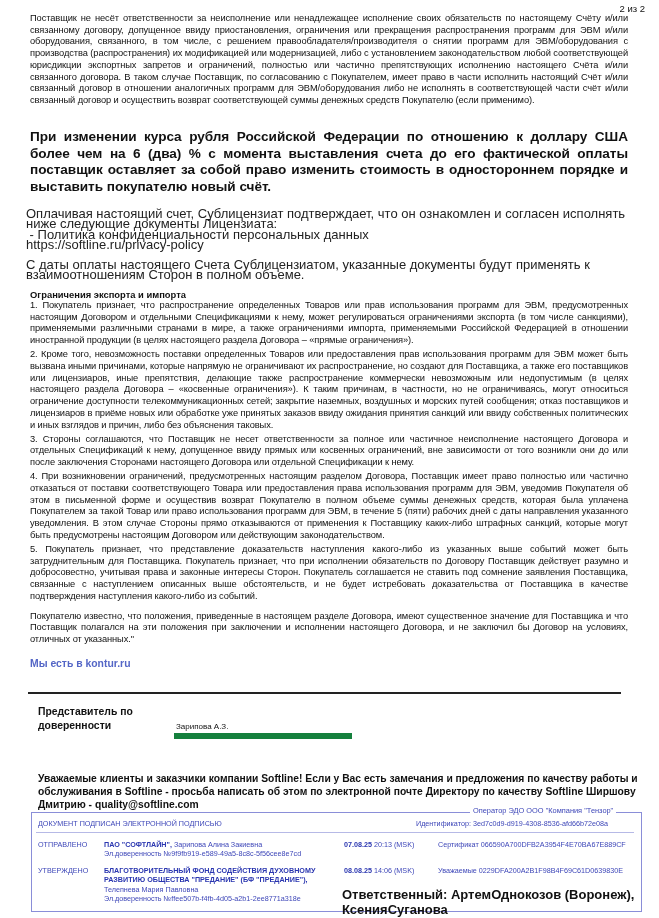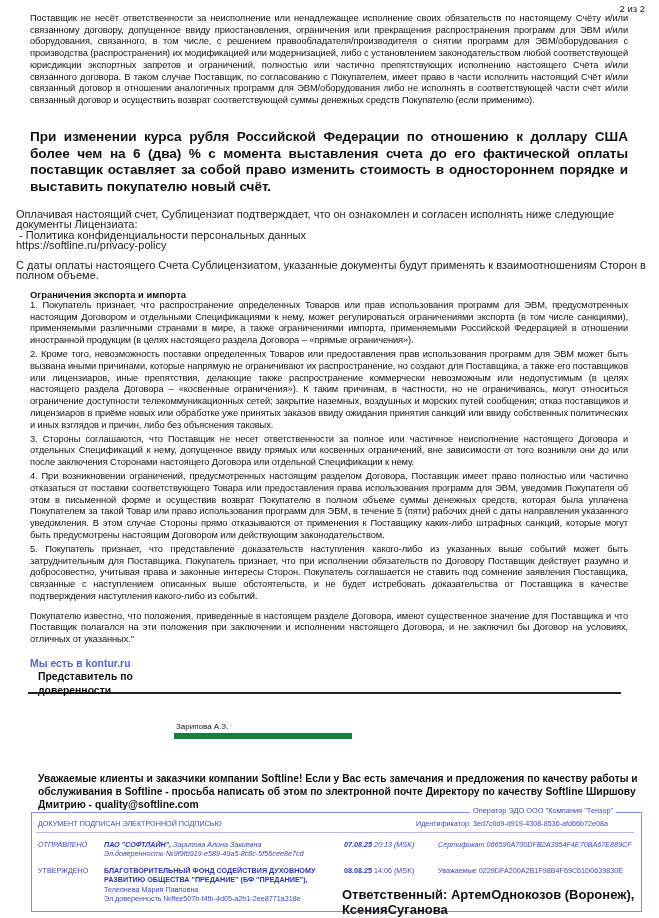--- a/index.html
+++ b/index.html
@@ -1,48 +1,48 @@
 <!DOCTYPE html>
 <html><head>
 <meta charset="utf-8">
 <style>
   html, body { margin:0; padding:0; background:#fff; }
   body { width:659px; height:918px; position:relative; overflow:hidden; font-family:"Liberation Sans", sans-serif; color:#111; }
   .page-num { position:absolute; right:14px; top:3px; font-size:9.5px; }
   .para { position:absolute; left:30px; width:598px; font-size:9.3px; line-height:11.7px; text-align:justify; letter-spacing:-0.1px; }
   .p-first { top:13px; }
   .bold-notice { position:absolute; left:30px; top:129px; width:598px; font-size:13.6px; line-height:16.6px; font-weight:bold; text-align:justify; letter-spacing:-0.05px; }
-  .small { position:absolute; left:16px; font-size:11px; line-height:10px; color:#222; }
+  .small { position:absolute; left:26px; font-size:13px; line-height:10px; color:#222; }
   .s1 { top:209px; }
   .s2 { top:230px; }
   .s3 { top:240px; }
   .s4 { top:260px; }
   .exp-title { position:absolute; left:30px; top:289px; font-size:9.4px; font-weight:bold; }
   .exp { position:absolute; left:30px; top:300px; width:598px; font-size:9.3px; line-height:11.7px; text-align:justify; letter-spacing:-0.1px; }
   .exp p { margin:0 0 2.5px 0; }
   .exp p.tight { margin-bottom:8px; }
   .promo { position:absolute; left:30px; top:657px; font-size:10.4px; line-height:13px; font-weight:bold; color:#5466c6; }
   .hr { position:absolute; left:28px; top:692px; width:593px; height:2px; background:#222; }
-  .rep-label { position:absolute; left:38px; top:670px; font-size:10.4px; font-weight:bold; line-height:14px; }
+  .rep-label { position:absolute; left:38px; top:705px; font-size:10.4px; font-weight:bold; line-height:14px; }
   .rep-value { position:absolute; left:174px; top:722px; width:176px; border-bottom:6px solid #15803d; font-size:8px; padding-bottom:2px; padding-left:2px; }
   .feedback { position:absolute; left:38px; top:773px; width:600px; font-size:10.3px; font-weight:bold; line-height:12.8px; }
   .sig-box { position:absolute; left:31px; top:812px; width:609px; height:99px; border:1px solid #8a8ed8; border-top:none; }
   .sig-topline-left { position:absolute; left:31px; top:812px; width:448px; height:1px; background:#8a8ed8; }
   .sig-topline-right { position:absolute; left:613px; top:812px; width:28px; height:1px; background:#8a8ed8; }
   .operator { position:absolute; left:470px; top:806px; font-size:7.4px; color:#3d46b8; background:#fff; padding:0 3px; }
   .sig-head { position:absolute; left:38px; top:819px; font-size:7.2px; color:#3d46b8; }
   .ident { position:absolute; left:416px; top:819px; font-size:7.2px; color:#3d46b8; }
   .sig-sep { position:absolute; left:36px; top:832px; width:598px; height:1px; background:#b6b9e6; }
   .sig-label { position:absolute; left:38px; font-size:7.2px; color:#3d46b8; }
   .sig-org { position:absolute; left:104px; font-size:7.2px; line-height:9.3px; color:#3d46b8; width:240px; }
   .sig-org b { color:#2a36b0; }
   .sig-date { position:absolute; left:344px; font-size:7.2px; color:#3d46b8; }
   .sig-date b { color:#2a36b0; }
   .sig-cert { position:absolute; left:438px; font-size:7.2px; color:#3d46b8; }
-  .r1 { top:840px;font-style:italic; }
+  .r1 { top:840px; }
   .r2 { top:866px; }
   .responsible { position:absolute; left:342px; top:887px; font-size:13px; font-weight:bold; color:#111; }
 </style>
 </head>
 <body>
 
 <div class="page-num">2 из 2</div>
 
 <div class="para p-first">Поставщик не несёт ответственности за неисполнение или ненадлежащее исполнение своих обязательств по настоящему Счёту и/или связанному договору, допущенное ввиду приостановления, ограничения или прекращения распространения программ для ЭВМ и/или оборудования, связанного, в том числе, с решением правообладателя/производителя о снятии программ для ЭВМ/оборудования с производства (распространения) их модификацией или модернизацией, либо с установлением законодательством любой соответствующей юрисдикции экспортных запретов и ограничений, полностью или частично препятствующих исполнению настоящего Счёта и/или связанного договора. В таком случае Поставщик, по согласованию с Покупателем, имеет право в части исполнить настоящий Счёт и/или связанный договор в отношении аналогичных программ для ЭВМ/оборудования либо не исполнять в соответствующей части счёт и/или связанный договор и осуществить возврат соответствующей суммы денежных средств Покупателю (если применимо).</div>
 

